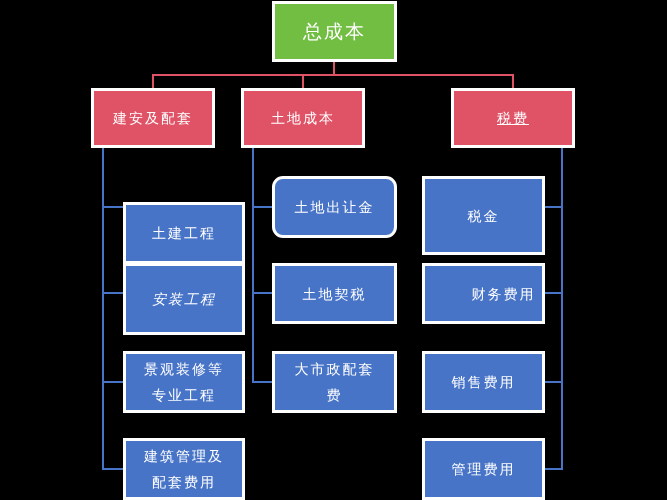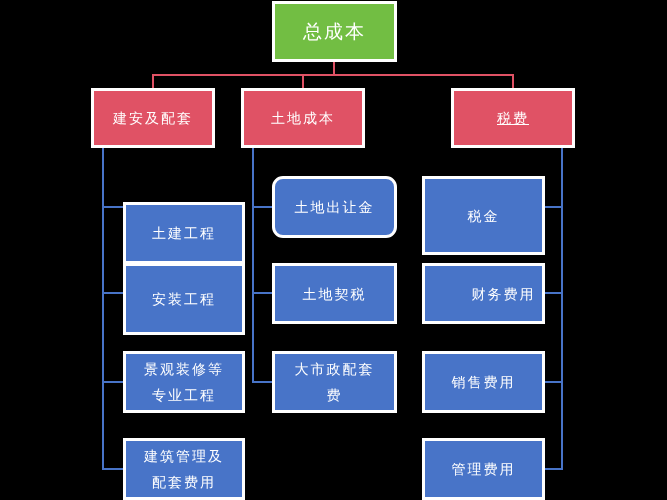--- a/index.html
+++ b/index.html
@@ -74,21 +74,21 @@
   <div class="line blue" style="left:545px; top:381px; width:16px; height:2px;"></div>
   <div class="line blue" style="left:545px; top:468px; width:16px; height:2px;"></div>
 
   <div class="box root" style="left:272px; top:1px; width:125px; height:61px;">总成本</div>
 
   <div class="box branch" style="left:91px; top:88px; width:124px; height:60px;">建安及配套</div>
   <div class="box branch" style="left:241px; top:88px; width:124px; height:60px;">土地成本</div>
   <div class="box branch" style="left:451px; top:88px; width:124px; height:60px;text-decoration:underline;">税费</div>
 
   <div class="box child" style="left:123px; top:176px; width:122px; height:62px;margin-top:26px;">土建工程</div>
-  <div class="box child" style="left:123px; top:263px; width:122px; height:72px;">安装工程</div>
+  <div class="box child" style="left:123px; top:263px; width:122px; height:72px;font-style:italic;">安装工程</div>
   <div class="box child" style="left:123px; top:351px; width:122px; height:62px;">景观装修等
 专业工程</div>
   <div class="box child" style="left:123px; top:438px; width:122px; height:62px;">建筑管理及
 配套费用</div>
 
   <div class="box child" style="left:272px; top:176px; width:125px; height:62px;border-radius:11px;">土地出让金</div>
   <div class="box child" style="left:272px; top:263px; width:125px; height:61px;">土地契税</div>
   <div class="box child" style="left:272px; top:351px; width:125px; height:62px;">大市政配套
 费</div>
 

